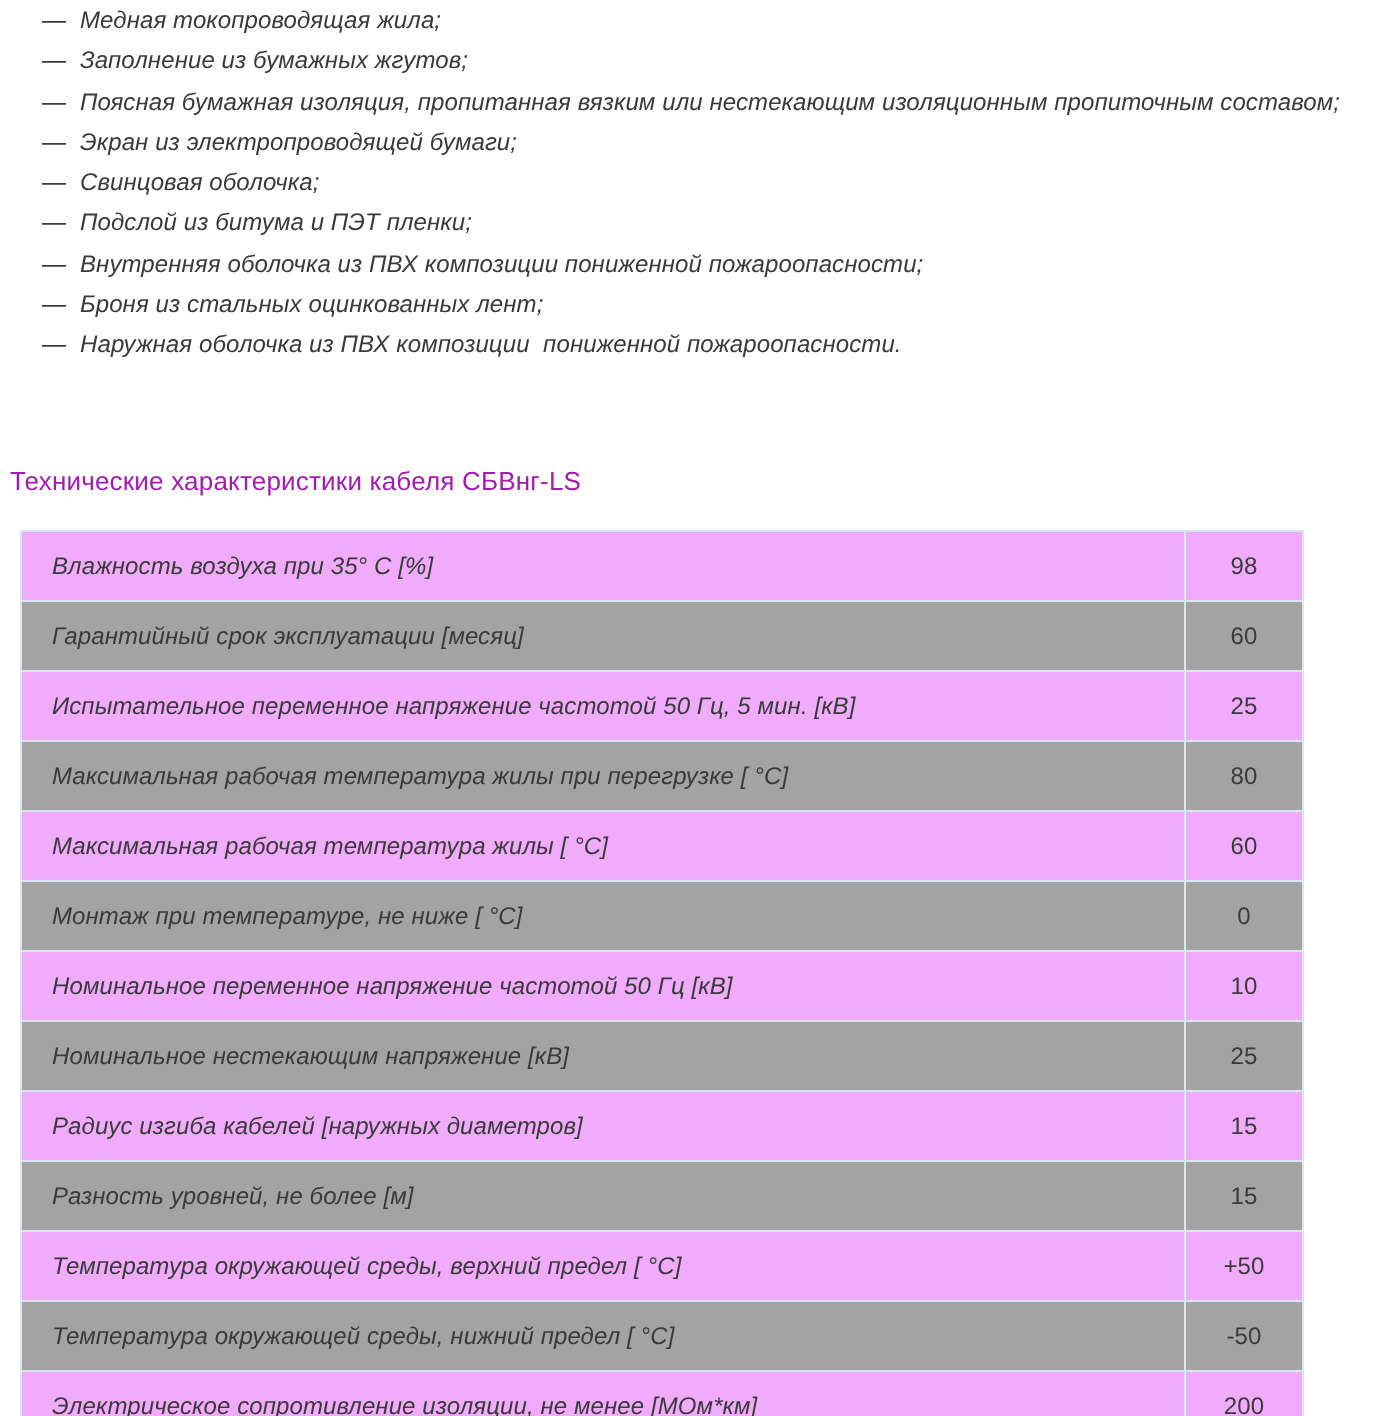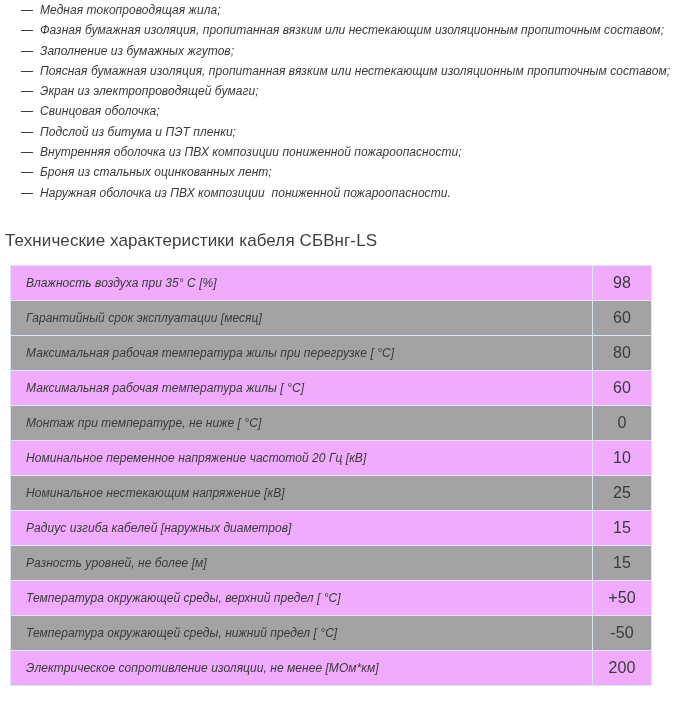--- a/index.html
+++ b/index.html
@@ -49,23 +49,23 @@
   }
 
   
   .section-heading {
     position: absolute;
     left: 5px;
     top: 230px;
     margin: 0;
     font-style: normal;
     font-weight: normal;
-    font-size: 17px;
+    font-size: 13px;
     line-height: 22px;
-    color: #404040;
+    color: #a21caf;
     letter-spacing: 0.1px;
   }
 
   
   .specs-table-wrap {
     position: absolute;
     left: 10px;
     top: 265px;
     width: 624px;
   }
@@ -87,38 +87,37 @@
   }
   table.specs-table td.param {
     width: 566px;
     border-left: 1px solid #dae6f2;
   }
   table.specs-table td.value {
     width: 58px;
     padding: 0;
     text-align: center;
     font-style: normal;
-    font-size: 16px;
+    font-size: 12px;
     color: #3a3a3a;
   }
   table.specs-table tr.stripe td {
     background: #a3a3a3;
   }
   table.specs-table tr.plain td {
     background: #f0abfc;
   }
 </style>
 </head>
 <body>
 
 <div class="page">
 
   <ul class="construction-list">
       <li><span class="dash">—</span><span>Медная токопроводящая жила;</span></li>
-      <li><span class="dash">—</span><span>Фазная бумажная изоляция, пропитанная вязким или нестекающим изоляционным пропиточным составом;</span></li>
       <li><span class="dash">—</span><span>Заполнение из бумажных жгутов;</span></li>
       <li><span class="dash">—</span><span>Поясная бумажная изоляция, пропитанная вязким или нестекающим изоляционным пропиточным составом;</span></li>
       <li><span class="dash">—</span><span>Экран из электропроводящей бумаги;</span></li>
       <li><span class="dash">—</span><span>Свинцовая оболочка;</span></li>
       <li><span class="dash">—</span><span>Подслой из битума и ПЭТ пленки;</span></li>
       <li><span class="dash">—</span><span>Внутренняя оболочка из ПВХ композиции пониженной пожароопасности;</span></li>
       <li><span class="dash">—</span><span>Броня из стальных оцинкованных лент;</span></li>
       <li><span class="dash">—</span><span>Наружная оболочка из ПВХ композиции  пониженной пожароопасности.</span></li>
     </ul>
 
@@ -128,34 +127,38 @@
     <table class="specs-table">
       <tbody>
           <tr class="plain">
             <td class="param">Влажность воздуха при 35° С [%]</td>
             <td class="value">98</td>
           </tr>
           <tr class="stripe">
             <td class="param">Гарантийный срок эксплуатации [месяц]</td>
             <td class="value">60</td>
           </tr>
+          <tr class="plain">
+            <td class="param">Испытательное переменное напряжение частотой 50 Гц, 5 мин. [кВ]</td>
+            <td class="value">25</td>
+          </tr>
           <tr class="stripe">
             <td class="param">Максимальная рабочая температура жилы при перегрузке [ °C]</td>
             <td class="value">80</td>
           </tr>
           <tr class="plain">
             <td class="param">Максимальная рабочая температура жилы [ °C]</td>
             <td class="value">60</td>
           </tr>
           <tr class="stripe">
             <td class="param">Монтаж при температуре, не ниже [ °C]</td>
             <td class="value">0</td>
           </tr>
           <tr class="plain">
-            <td class="param">Номинальное переменное напряжение частотой 20 Гц [кВ]</td>
+            <td class="param">Номинальное переменное напряжение частотой 50 Гц [кВ]</td>
             <td class="value">10</td>
           </tr>
           <tr class="stripe">
             <td class="param">Номинальное нестекающим напряжение [кВ]</td>
             <td class="value">25</td>
           </tr>
           <tr class="plain">
             <td class="param">Радиус изгиба кабелей [наружных диаметров]</td>
             <td class="value">15</td>
           </tr>

